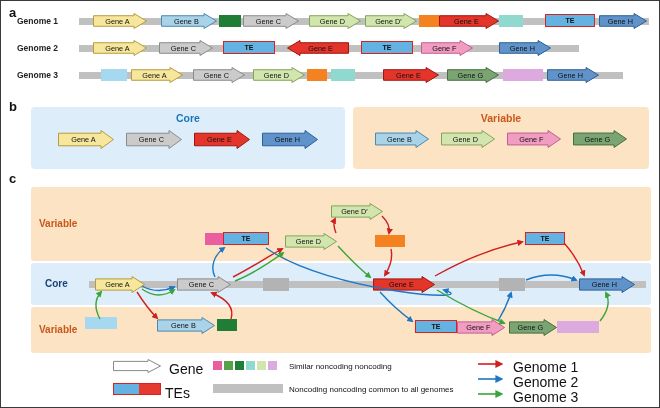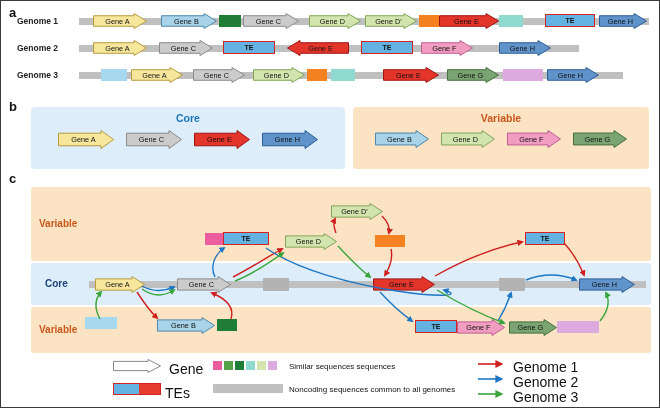--- a/index.html
+++ b/index.html
@@ -250,22 +250,22 @@
       <path d="M 141,288 C 152,296 162,296 173,289" fill="none" stroke="#3aa53a" stroke-width="1.4" marker-end="url(#mk-g3)"></path>
       <path d="M 234,280 C 252,273 268,262 282,252" fill="none" stroke="#3aa53a" stroke-width="1.4" marker-end="url(#mk-g3)"></path>
       <path d="M 337,245 C 349,258 359,268 369,276" fill="none" stroke="#3aa53a" stroke-width="1.4" marker-end="url(#mk-g3)"></path>
       <path d="M 436,289 C 459,303 481,314 503,322" fill="none" stroke="#3aa53a" stroke-width="1.4" marker-end="url(#mk-g3)"></path>
       <path d="M 599,320 C 607,310 609,300 605,292" fill="none" stroke="#3aa53a" stroke-width="1.4" marker-end="url(#mk-g3)"></path>
     </svg>
 
   <div id="legend">
     <span class="legend-glabel" style="left:168px;top:360px">Gene</span>
     <span class="legend-glabel" style="left:164px;top:384px">TEs</span>
-    <span class="legend-label" style="left:288px;top:361px">Similar sequences sequences</span>
-    <span class="legend-label" style="left:288px;top:384px">Noncoding sequences common to all genomes</span>
+    <span class="legend-label" style="left:288px;top:361px">Similar noncoding noncoding</span>
+    <span class="legend-label" style="left:288px;top:384px">Noncoding noncoding common to all genomes</span>
     <div id="legendSwatches">
         <svg width="48" height="14" class="gene" style="position: absolute; left: 112px; top: 358px; overflow: visible;">
           <polygon points="0.5,2.3800000000000003 35,2.3800000000000003 35,0.5 47.5,7 35,13.5 35,11.62 0.5,11.62" fill="#ffffff" stroke="#888888" stroke-width="1"></polygon>
         </svg>
         <div class="te" style="left: 112px; top: 382px; width: 48px; height: 12px; border: 1.5px solid rgb(212, 36, 32); background: linear-gradient(90deg, rgb(100, 178, 226) 0px, rgb(100, 178, 226) 55%, rgb(228, 59, 46) 55%, rgb(228, 59, 46) 100%);"></div>
         <div class="block" style="left: 212px; top: 360px; width: 9px; height: 9px; background: rgb(234, 94, 159);"></div>
         <div class="block" style="left: 223px; top: 360px; width: 9px; height: 9px; background: rgb(86, 162, 74);"></div>
         <div class="block" style="left: 234px; top: 360px; width: 9px; height: 9px; background: rgb(31, 125, 53);"></div>
         <div class="block" style="left: 245px; top: 360px; width: 9px; height: 9px; background: rgb(143, 217, 206);"></div>
         <div class="block" style="left: 256px; top: 360px; width: 9px; height: 9px; background: rgb(211, 229, 175);"></div>

